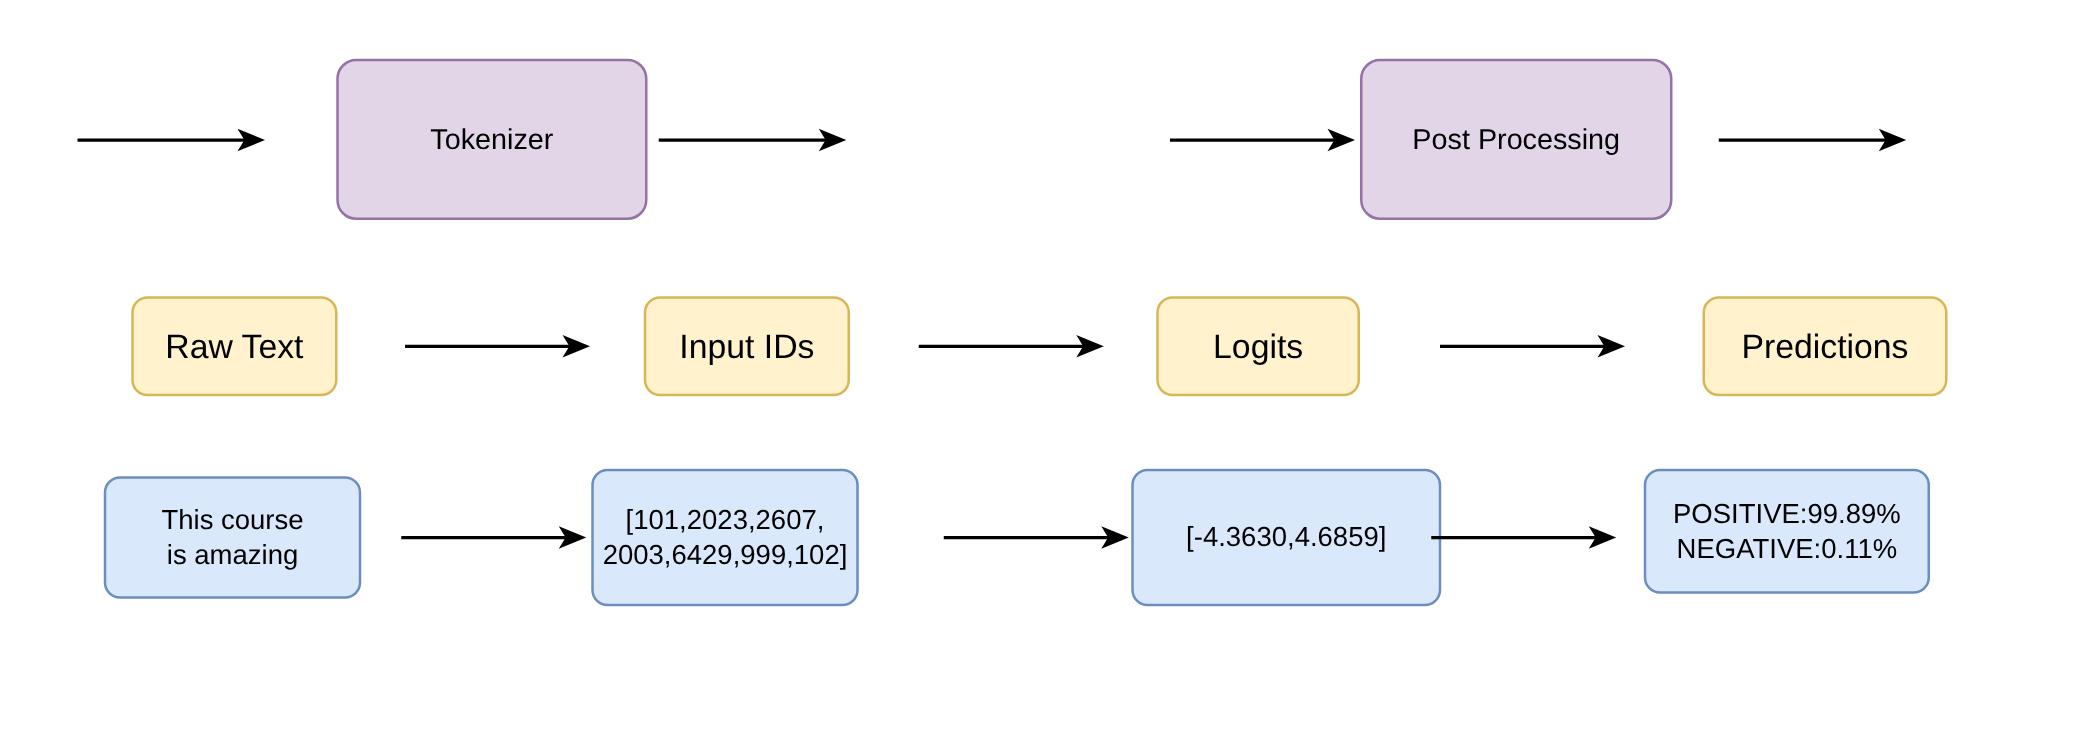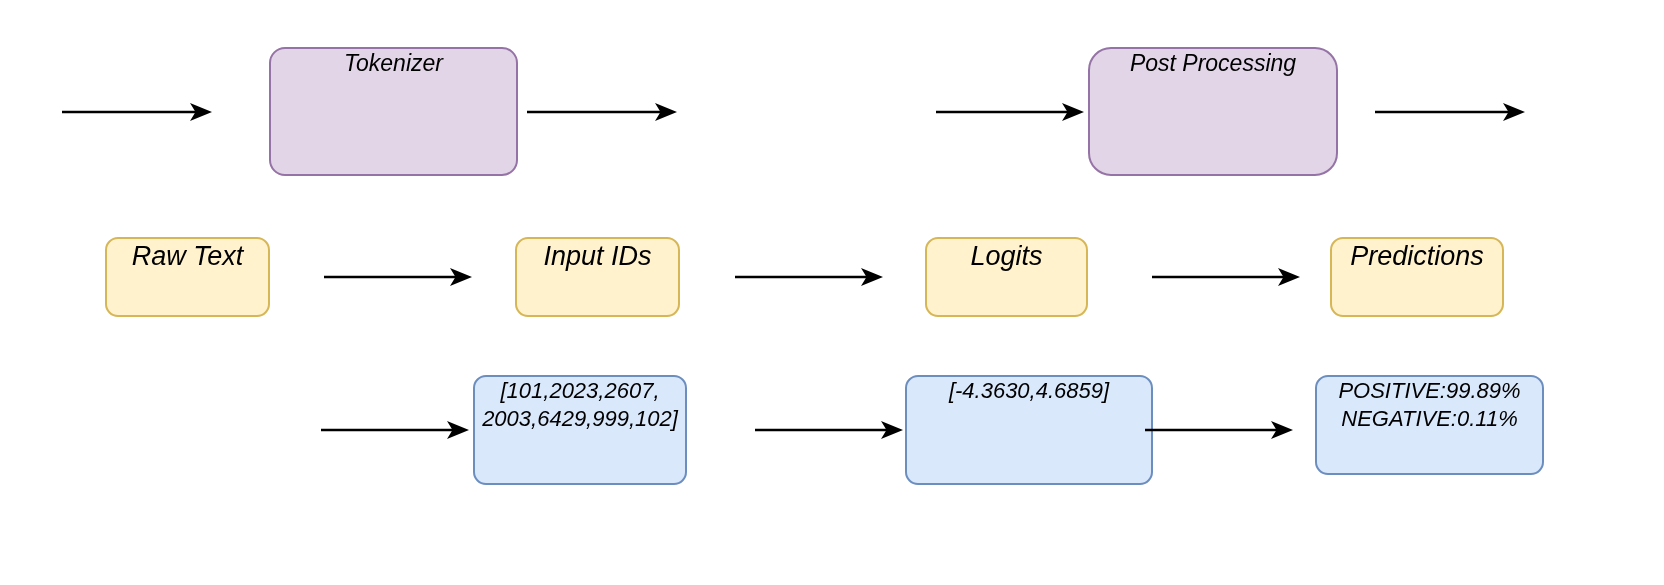--- a/index.html
+++ b/index.html
@@ -18,28 +18,27 @@
   #canvas {
     position: absolute;
     left: 0; top: 0;
     width: 1664px;
     height: 585px;
   }
   .node {
     position: absolute;
     box-sizing: border-box;
     display: flex;
-    align-items: flex-start;
+    align-items: center;
     justify-content: center;
     text-align: center;
     line-height: 1.28;
     white-space: pre-line;
     border-width: 2px;
     border-style: solid;
-    font-style: italic;
   }
   .node-stage {
     background: #e1d5e7;
     border-color: #9673a6;
     border-radius: 16px;
     font-size: 23px;
   }
   .node-data {
     background: #fff2cc;
     border-color: #d6b656;
@@ -83,21 +82,21 @@
   </div>
 
 
   <div class="arrow" style="left:936px; top:99px; width:148px;">
     <svg width="148" height="26" viewBox="0 0 148 26">
       <line x1="0" y1="13" x2="132" y2="13" stroke="#000" stroke-width="2.6"></line>
       <path d="M148 13 L126 22 L131.5 13 L126 4 Z" fill="#000"></path>
     </svg>
   </div>
 
-  <div class="node node-stage" style="left:1088px; top:47px; width:250px; height:129px;border-radius:23px;">
+  <div class="node node-stage" style="left:1088px; top:47px; width:250px; height:129px;">
     <span>Post Processing</span>
   </div>
 
   <div class="arrow" style="left:1375px; top:99px; width:150px;">
     <svg width="150" height="26" viewBox="0 0 150 26">
       <line x1="0" y1="13" x2="134" y2="13" stroke="#000" stroke-width="2.6"></line>
       <path d="M150 13 L128 22 L133.5 13 L128 4 Z" fill="#000"></path>
     </svg>
   </div>
 
@@ -127,24 +126,28 @@
     <span>Logits</span>
   </div>
 
   <div class="arrow" style="left:1152px; top:264px; width:148px;">
     <svg width="148" height="26" viewBox="0 0 148 26">
       <line x1="0" y1="13" x2="132" y2="13" stroke="#000" stroke-width="2.6"></line>
       <path d="M148 13 L126 22 L131.5 13 L126 4 Z" fill="#000"></path>
     </svg>
   </div>
 
-  <div class="node node-data" style="left:1330px; top:237px; width:174px; height:80px;">
+  <div class="node node-data" style="left:1362px; top:237px; width:196px; height:80px;">
     <span>Predictions</span>
   </div>
 
+  <div class="node node-value" style="left:83px; top:381px; width:206px; height:98px;">
+    <span>This course
+is amazing</span>
+  </div>
 
   <div class="arrow" style="left:321px; top:417px; width:148px;">
     <svg width="148" height="26" viewBox="0 0 148 26">
       <line x1="0" y1="13" x2="132" y2="13" stroke="#000" stroke-width="2.6"></line>
       <path d="M148 13 L126 22 L131.5 13 L126 4 Z" fill="#000"></path>
     </svg>
   </div>
 
   <div class="node node-value" style="left:473px; top:375px; width:214px; height:110px;">
     <span>[101,2023,2607,

